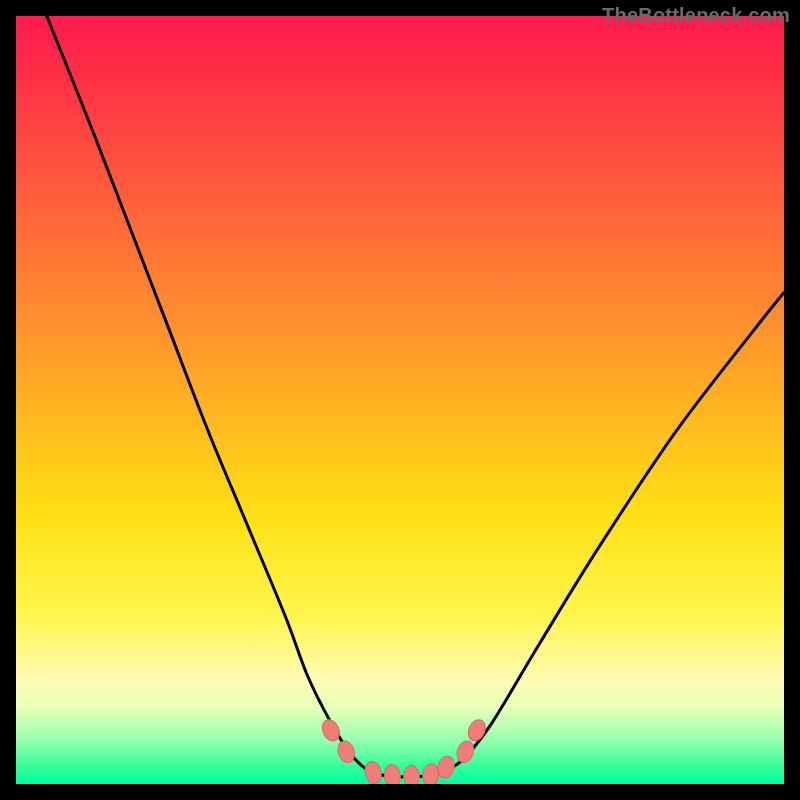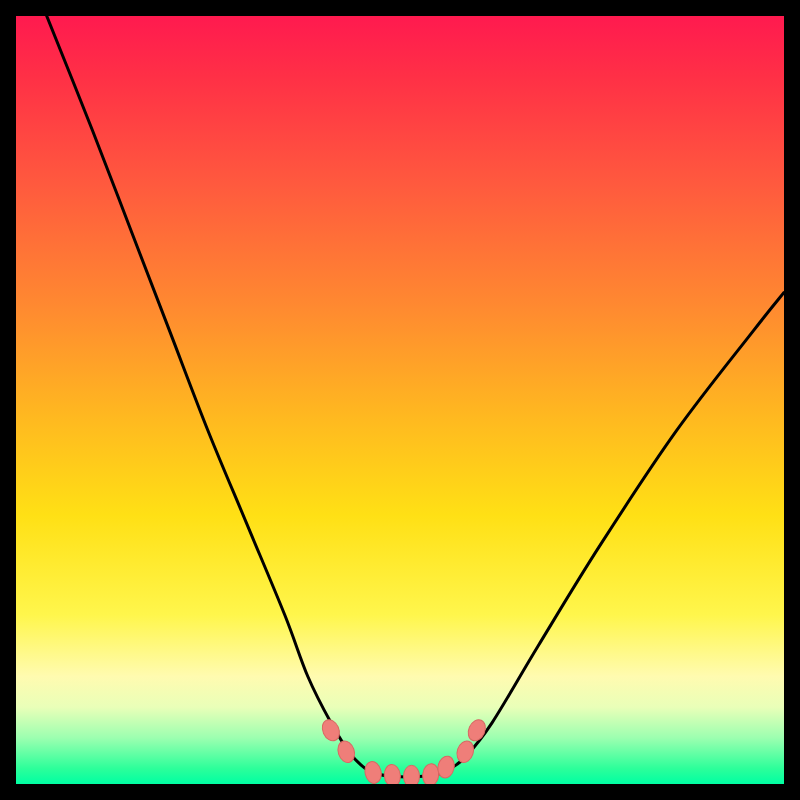--- a/index.html
+++ b/index.html
@@ -83,13 +83,14 @@
           <ellipse cx="357.12" cy="756.48" rx="8" ry="11" class="marker" transform="rotate(-12 357.12 756.48)"></ellipse>
           <ellipse cx="376.32" cy="759.552" rx="8" ry="11" class="marker" transform="rotate(-6 376.32 759.552)"></ellipse>
           <ellipse cx="395.52" cy="760.32" rx="8" ry="11" class="marker" transform="rotate(0 395.52 760.32)"></ellipse>
           <ellipse cx="414.72" cy="758.784" rx="8" ry="11" class="marker" transform="rotate(6 414.72 758.784)"></ellipse>
           <ellipse cx="430.08000000000004" cy="751.104" rx="8" ry="11" class="marker" transform="rotate(12 430.08000000000004 751.104)"></ellipse>
           <ellipse cx="449.28" cy="735.744" rx="8" ry="11" class="marker" transform="rotate(18 449.28 735.744)"></ellipse>
           <ellipse cx="460.79999999999995" cy="714.24" rx="8" ry="11" class="marker" transform="rotate(24 460.79999999999995 714.24)"></ellipse>
         </g>
     </svg>
   </div>
+  <div class="watermark">TheBottleneck.com</div>
 </div>
 
 </body></html>

